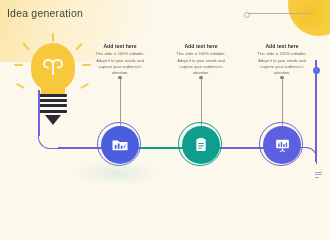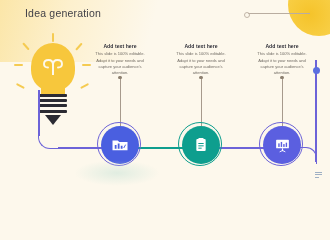--- a/index.html
+++ b/index.html
@@ -28,21 +28,21 @@
   .corner-line{
     position:absolute;right:20px;top:13px;width:62px;height:1px;
     background:#b9ada0;
   }
   .corner-dot{
     position:absolute;right:80px;top:11.5px;width:4px;height:4px;
     border-radius:50%;border:1px solid #c2b6a8;background:transparent;
   }
   
   .title{
-    position:absolute;left:25px;top:7px;
+    position:absolute;left:7px;top:7px;
     font-size:10.5px;color:#3f3f46;letter-spacing:.2px;
     white-space:nowrap;
   }
   
   .right-edge{
     position:absolute;right:13px;top:60px;width:1.6px;height:102px;
     background:#6c63d8;
   }
   .right-dot{
     position:absolute;right:10.5px;top:67px;width:7px;height:7px;

